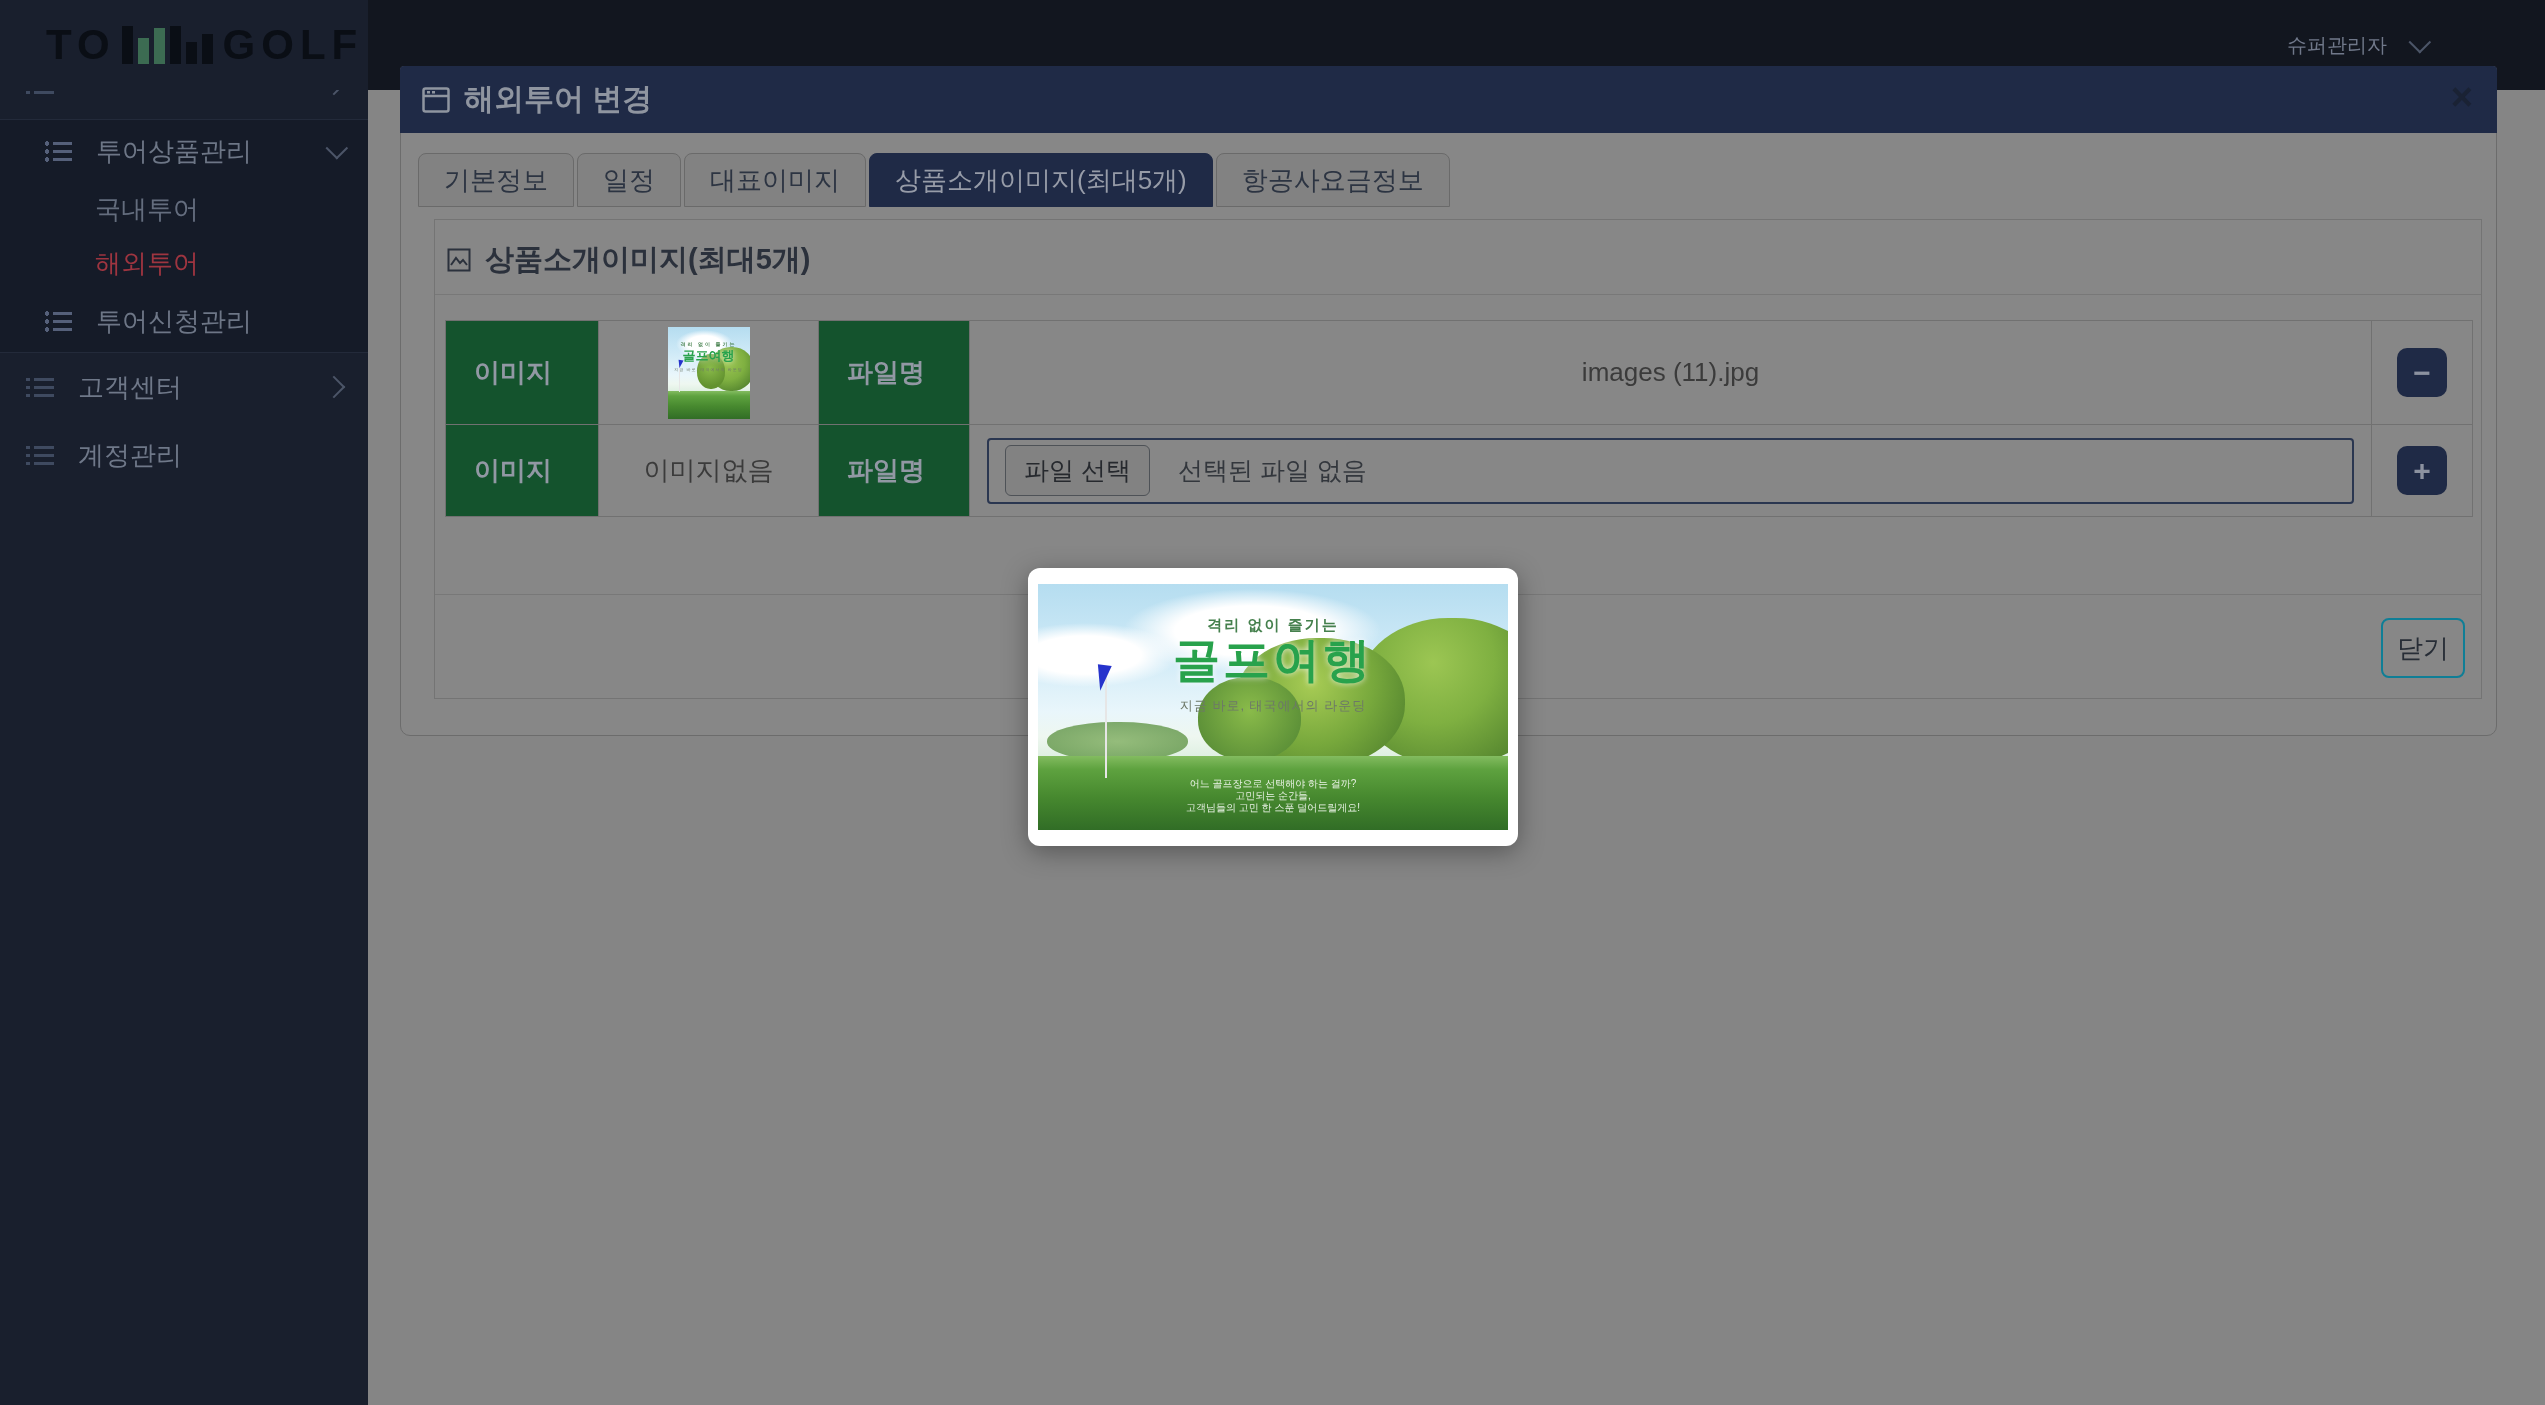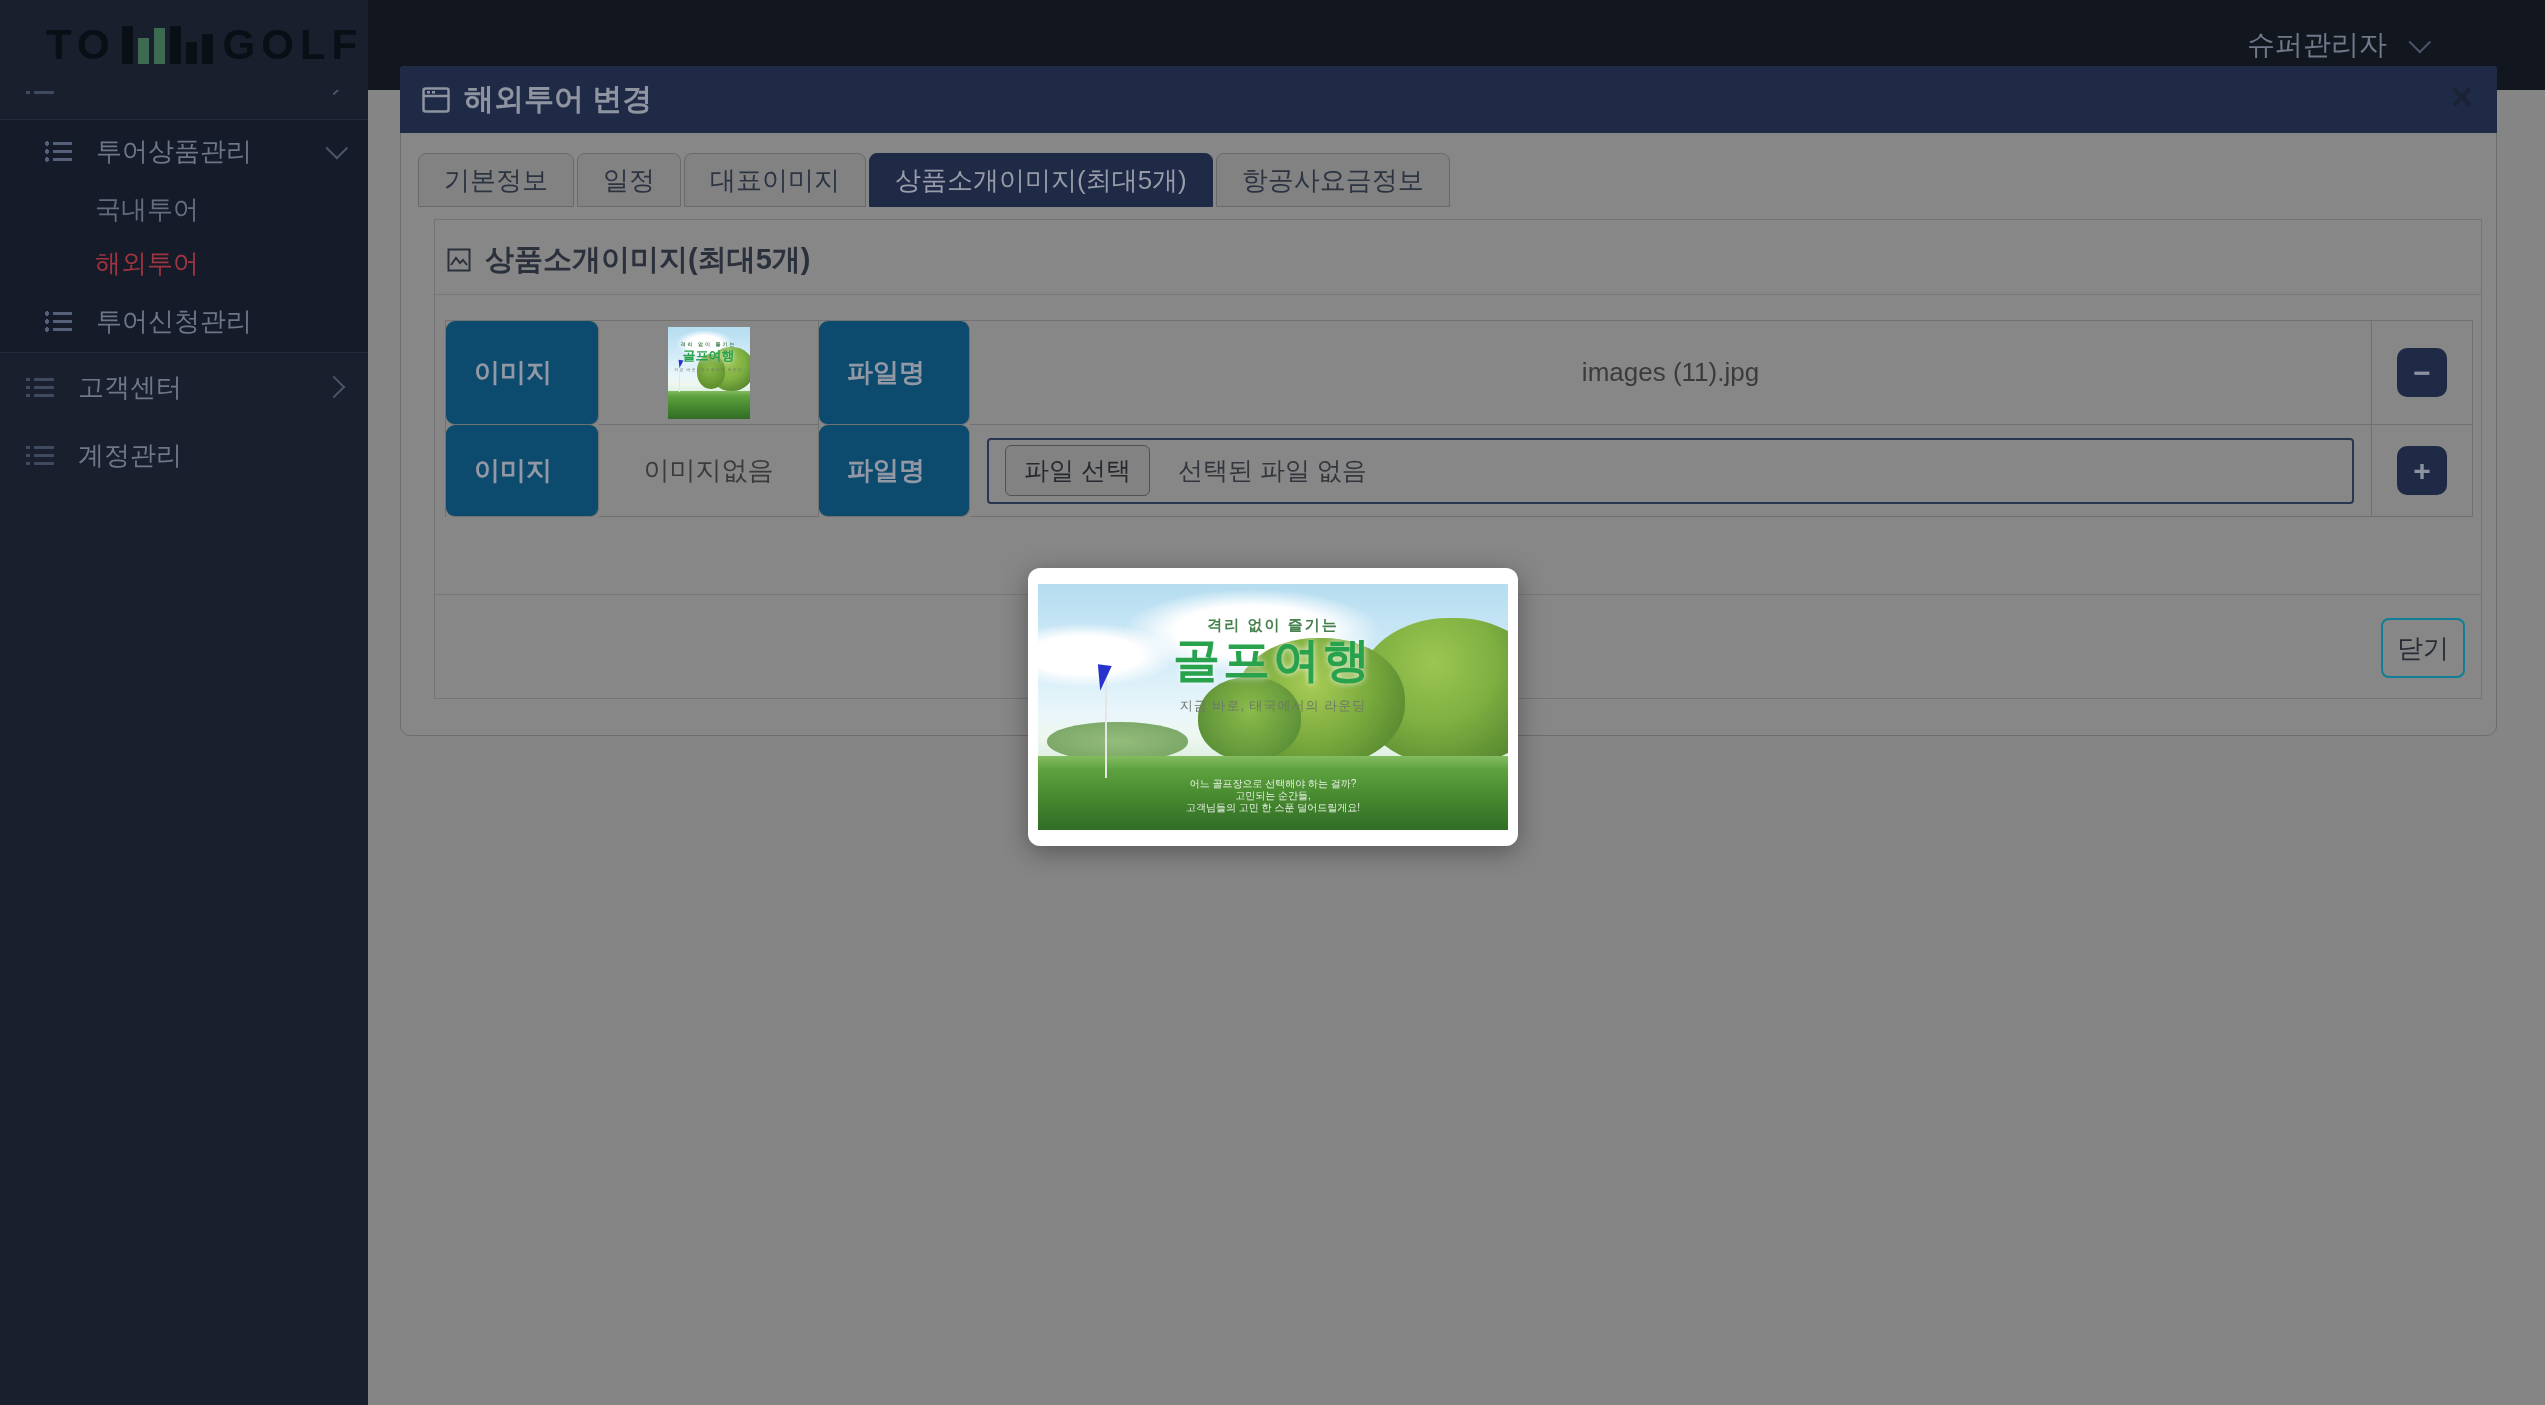--- a/index.html
+++ b/index.html
@@ -3,21 +3,21 @@
 <meta charset="utf-8">
 <style>
   * { margin:0; padding:0; box-sizing:border-box; }
   html,body { background:#0e1219; }
   body { font-family:"Liberation Sans", sans-serif; }
   #app { position:relative; width:2545px; height:1405px; overflow:hidden; background:#858585; }
 
   
   .topbar { position:absolute; left:368px; top:0; width:2177px; height:90px; background:#12161f; }
   .admin-box { position:absolute; right:120px; top:0; height:90px; display:flex; align-items:center; gap:22px; cursor:pointer; }
-  .admin-name { color:#70788a; font-size:28px; }
+  .admin-name { color:#70788a; font-size:20px; }
   .chev { display:inline-block; width:16px; height:16px; border-right:2px solid #4c5568; border-bottom:2px solid #4c5568; }
   .chev.down { transform:rotate(45deg) translateY(-4px); }
   .chev.right { transform:rotate(-45deg); }
 
   
   .sidebar { position:absolute; left:0; top:0; width:368px; height:1405px; background:#191f2d; }
   .logo { height:90px; display:flex; align-items:center; padding-left:46px; background:#191f2d; }
   .logo-txt { color:#0a0e15; font-size:42px; font-weight:bold; letter-spacing:6px; }
   .logo-bars { display:inline-flex; align-items:flex-end; gap:5px; margin:0 10px 2px 6px; height:40px; }
   .logo-bars i { display:inline-block; width:11px; background:#0a0e15; }
@@ -58,21 +58,21 @@
   .tab.active { background:#1f2a46; border-color:#1f2a46; color:#979ca8; }
 
   .pane { position:absolute; left:33px; top:152px; width:2048px; height:480px; border:1px solid #747474; }
   .sec-head { position:absolute; left:12px; top:20px; display:flex; align-items:center; gap:14px; color:#2b313c; }
   .sec-title { font-size:29px; font-weight:bold; color:#2b313c; }
   .divider { position:absolute; left:0; width:100%; border-top:1px solid #787878; }
 
   .grid { position:absolute; left:10px; top:100px; width:2028px; border-left:1px solid #717171; border-top:1px solid #717171;
           display:grid; grid-template-columns:153px 220px 151px 1fr 101px; grid-template-rows:104px 92px; }
   .cell { border-right:1px solid #717171; border-bottom:1px solid #717171; display:flex; align-items:center; justify-content:center; font-size:26px; color:#3b3b3b; position:relative; }
-  .cell.th { background:#0c4a6e; color:#9298a4; font-weight:bold; justify-content:flex-start; padding-left:28px;border-radius:9px; }
+  .cell.th { background:#14532d; color:#9298a4; font-weight:bold; justify-content:flex-start; padding-left:28px; }
   .thumb-wrap { width:82px; height:92px; overflow:hidden; }
   .sq-btn { width:50px; height:49px; background:#1f2a46; border:none; border-radius:10px; color:#8c92a0; font-size:30px; font-weight:bold; cursor:pointer; line-height:1; }
   .file-box { width:calc(100% - 34px); height:66px; border:2px solid #2a3650; border-radius:4px; display:flex; align-items:center; padding-left:16px; }
   .file-btn { border:1px solid #4e5257; border-radius:6px; background:#828282; color:#26292e; font-size:25px; padding:8px 18px; cursor:pointer; }
   .file-status { color:#33373d; font-size:25px; margin-left:28px; }
 
   .btn-close2 { position:absolute; right:16px; top:398px; width:84px; height:60px; background:transparent; border:2px solid #0f7e96; border-radius:8px; color:#272d36; font-size:26px; cursor:pointer;margin-left:40px; }
 
   
   .popup { position:absolute; left:1028px; top:568px; width:490px; height:278px; background:#ffffff; border-radius:12px; box-shadow:0 6px 26px rgba(0,0,0,0.35); padding:16px 10px; z-index:50; }

